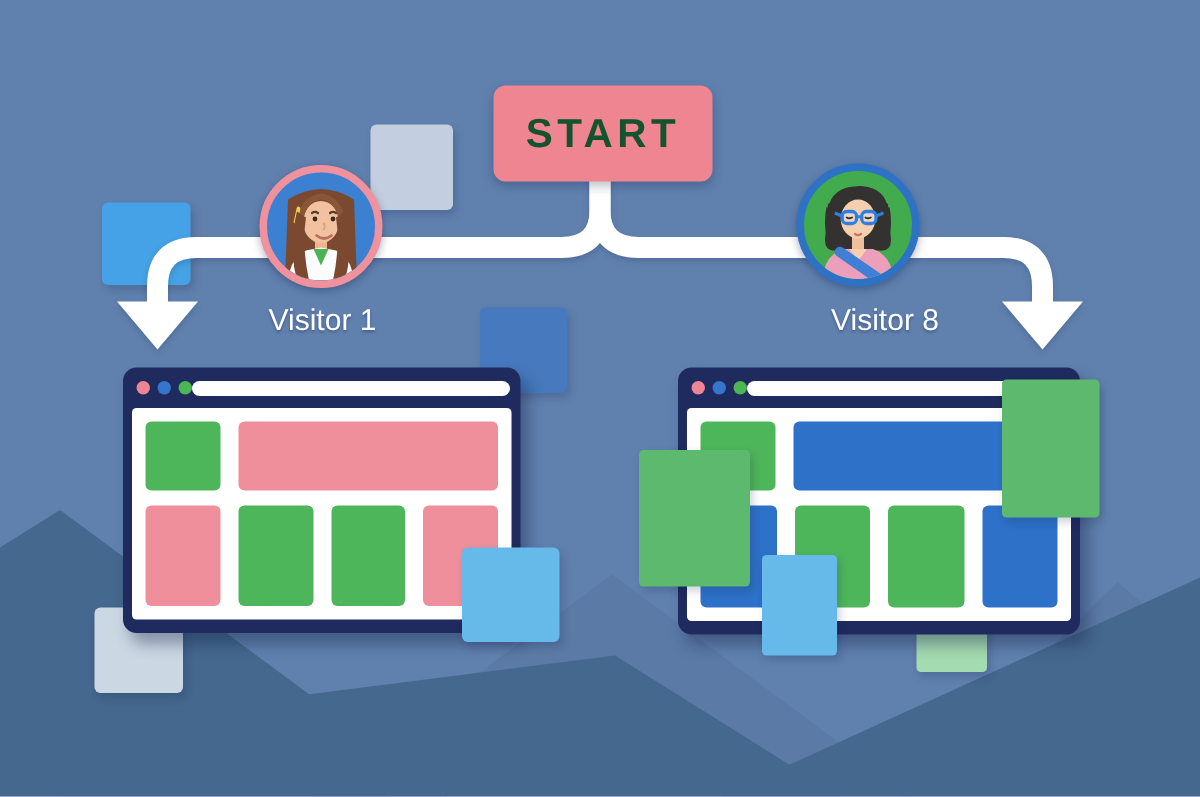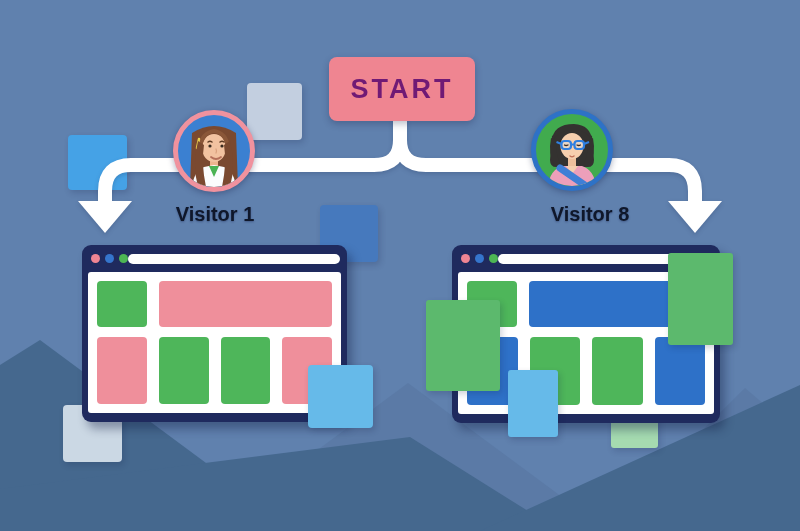--- a/index.html
+++ b/index.html
@@ -8,26 +8,26 @@
 
   
   #mountains{position:absolute;left:0;bottom:0;z-index:1;display:block;}
   #flow-arrows{position:absolute;left:0;top:0;z-index:3;display:block;
                filter:drop-shadow(0 2px 2px rgba(25,40,80,.22));}
   .decor{position:absolute;box-shadow:2px 3px 6px rgba(20,30,70,.20);}
 
   
   #start-box{position:absolute;left:329px;top:57px;width:146px;height:64px;
              border-radius:8px;display:flex;align-items:center;justify-content:center;
-             font-weight:bold;font-size:27px;letter-spacing:3px;color:#701a75;
+             font-weight:bold;font-size:27px;letter-spacing:3px;color:#14532d;
              box-shadow:0 3px 7px rgba(20,30,70,.28);z-index:4;}
 
   
   .visitor-label{position:absolute;top:203px;width:130px;text-align:center;z-index:4;
-                 color:#0f172a;font-weight:bold;font-size:20px;
+                 color:#ffffff;font-weight:normal;font-size:20px;
                  text-shadow:0 1px 2px rgba(30,45,90,.45);}
   #visitor1-label{left:150px;}
   #visitor2-label{left:525px;}
 
   
   .avatar{position:absolute;width:72px;height:72px;border-radius:50%;overflow:hidden;
           z-index:7;box-shadow:0 2px 6px rgba(20,30,70,.35);}
   #avatar-visitor1{left:173px;top:110px;border:5px solid #f0929e;background:#3b80d1;}
   #avatar-visitor2{left:531px;top:109px;border:5px solid #2e72c6;background:#41ab4e;}
   .avatar svg{display:block;}

